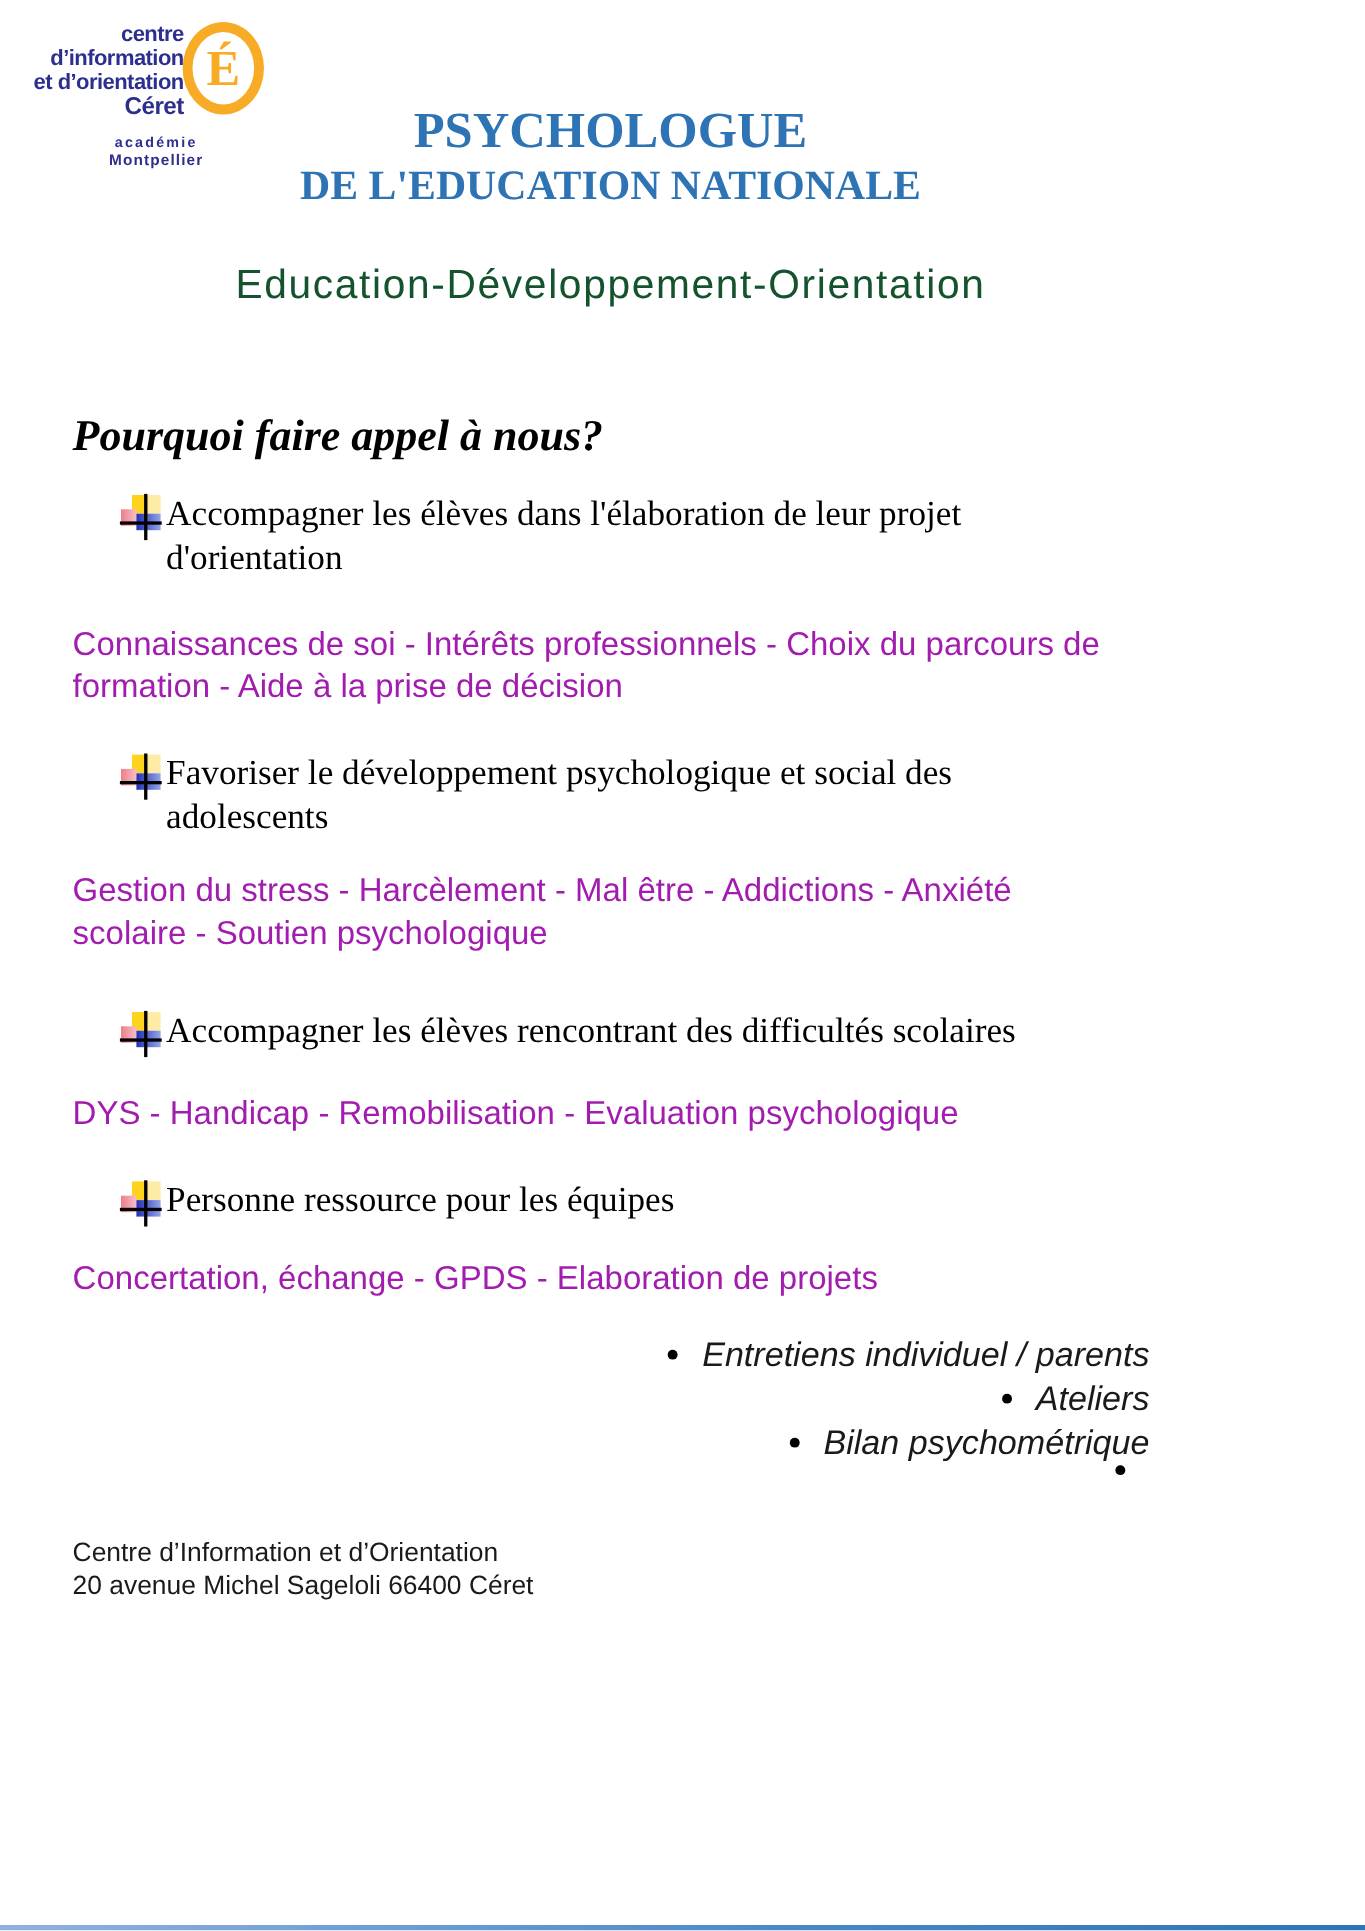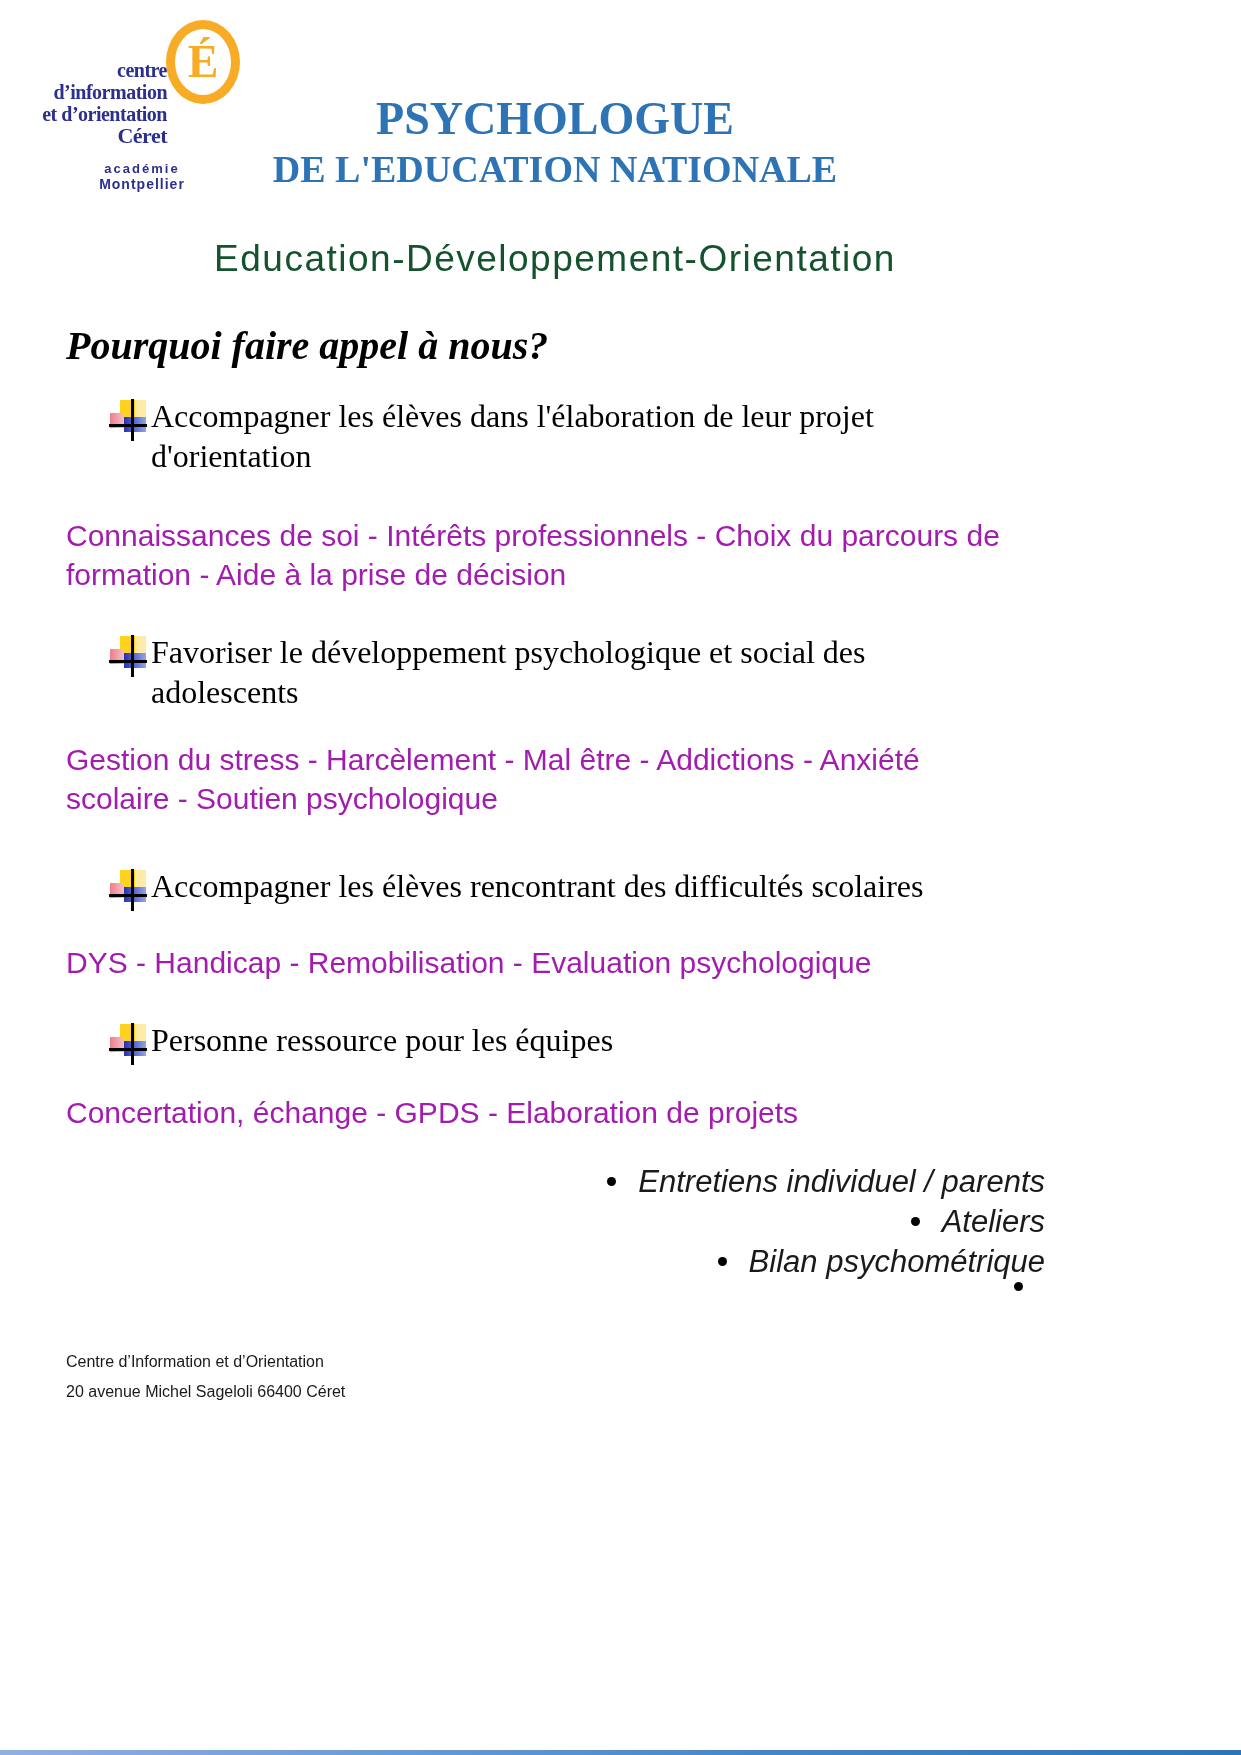--- a/index.html
+++ b/index.html
@@ -3,37 +3,37 @@
 <meta charset="utf-8">
 <style>
   html,body{margin:0;padding:0;}
   body{
     width:1241px;height:1755px;background:#ffffff;position:relative;
     font-family:"Liberation Serif", serif;overflow:hidden;
   }
   
   .logo{position:absolute;top:20px;left:30px;width:220px;}
   .logo-lines{position:relative;z-index:2;width:137px;text-align:right;
-    font-family:Liberation Serif, serif;font-weight:bold;
-    color:#2D2F8E;font-size:20px;line-height:22px;letter-spacing:-0.5px;margin-top:39px;}
+    font-family:Liberation Sans, sans-serif;font-weight:bold;
+    color:#2D2F8E;font-size:20px;line-height:22px;letter-spacing:-0.5px;}
   .logo-lines .ceret{font-size:22px;}
   .logo-ring{position:absolute;z-index:1;left:136px;top:0px;width:56px;height:66px;
     border:9px solid #F8AC26;border-radius:50%;display:flex;align-items:center;justify-content:center;}
   .logo-e{color:#F8AC26;font-family:"Liberation Serif", serif;font-weight:bold;font-size:46px;line-height:1;}
   .logo-academy{margin-top:14px;margin-left:42px;width:140px;text-align:center;
     font-family:"Liberation Sans", sans-serif;font-weight:bold;color:#2D2F8E;}
   .logo-academy .a1{font-size:13px;letter-spacing:2px;}
   .logo-academy .a2{font-size:14px;letter-spacing:1px;}
   
   .title-block{padding-top:94px;width:1110px;text-align:center;color:#2E74B5;font-weight:bold;}
   .title-l1{font-size:46px;line-height:1.1;}
   .title-l2{font-size:38px;line-height:1.3;}
   .subtitle{margin-top:44px;width:1110px;text-align:center;color:#14532d;
     font-family:"Liberation Sans", sans-serif;font-size:37px;letter-spacing:1.5px;}
-  .main-heading{margin-top:44px;padding-left:66px;color:#000;
+  .main-heading{margin-top:94px;padding-left:66px;color:#000;
     font-weight:bold;font-style:italic;font-size:40px;line-height:1.1;}
   
   .bullet-row{display:flex;align-items:flex-start;padding-left:109px;gap:4px;}
   .bullet-text{max-width:835px;font-size:32px;line-height:1.25;color:#000;}
   .m-b1{margin-top:28px;}
   .m-b2{margin-top:38px;}
   .m-b3{margin-top:48px;}
   .m-b4{margin-top:38px;}
   
   .pbi{position:relative;width:38px;height:42px;flex:0 0 38px;margin-top:3px;}
@@ -51,21 +51,21 @@
   .m-d2{margin-top:28px;}
   .m-d3{margin-top:32px;}
   .m-d4{margin-top:28px;}
   
   .services{margin-top:30px;padding-right:196px;
     font-family:"Liberation Sans", sans-serif;font-style:italic;font-size:31px;color:#1a1a1a;}
   .service-row{display:flex;justify-content:flex-end;align-items:center;line-height:40px;}
   .dot{width:9px;height:9px;border-radius:50%;background:#000;margin-right:22px;flex:0 0 9px;}
   
   .footer{margin-top:56px;padding-left:66px;
-    font-family:"Liberation Sans", sans-serif;font-size:16px;line-height:30px;color:#1a1a1a;}
+    font-family:"Liberation Sans", sans-serif;font-size:24px;line-height:30px;color:#1a1a1a;}
   
   .bottom-bar{position:absolute;left:0;bottom:0;width:100%;height:5px;
     background:linear-gradient(90deg,#8FB2DD 0%,#4A86C5 60%,#2E74B5 100%);}
 </style>
 </head>
 <body>
 
 <div class="logo">
   <div class="logo-ring">
     <span class="logo-e">É</span>

